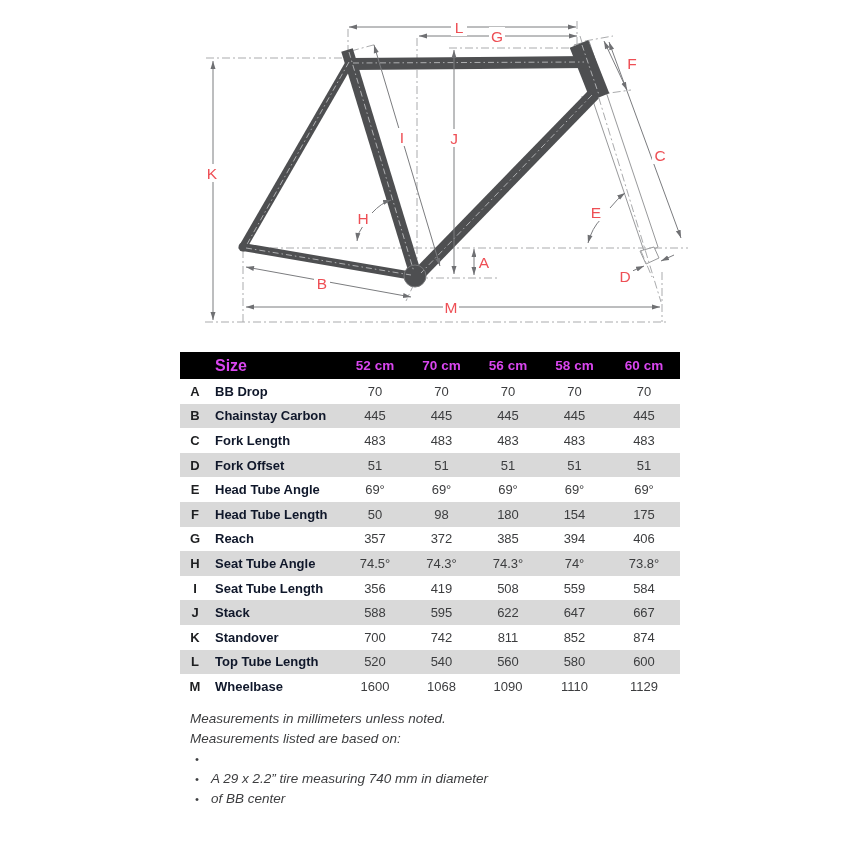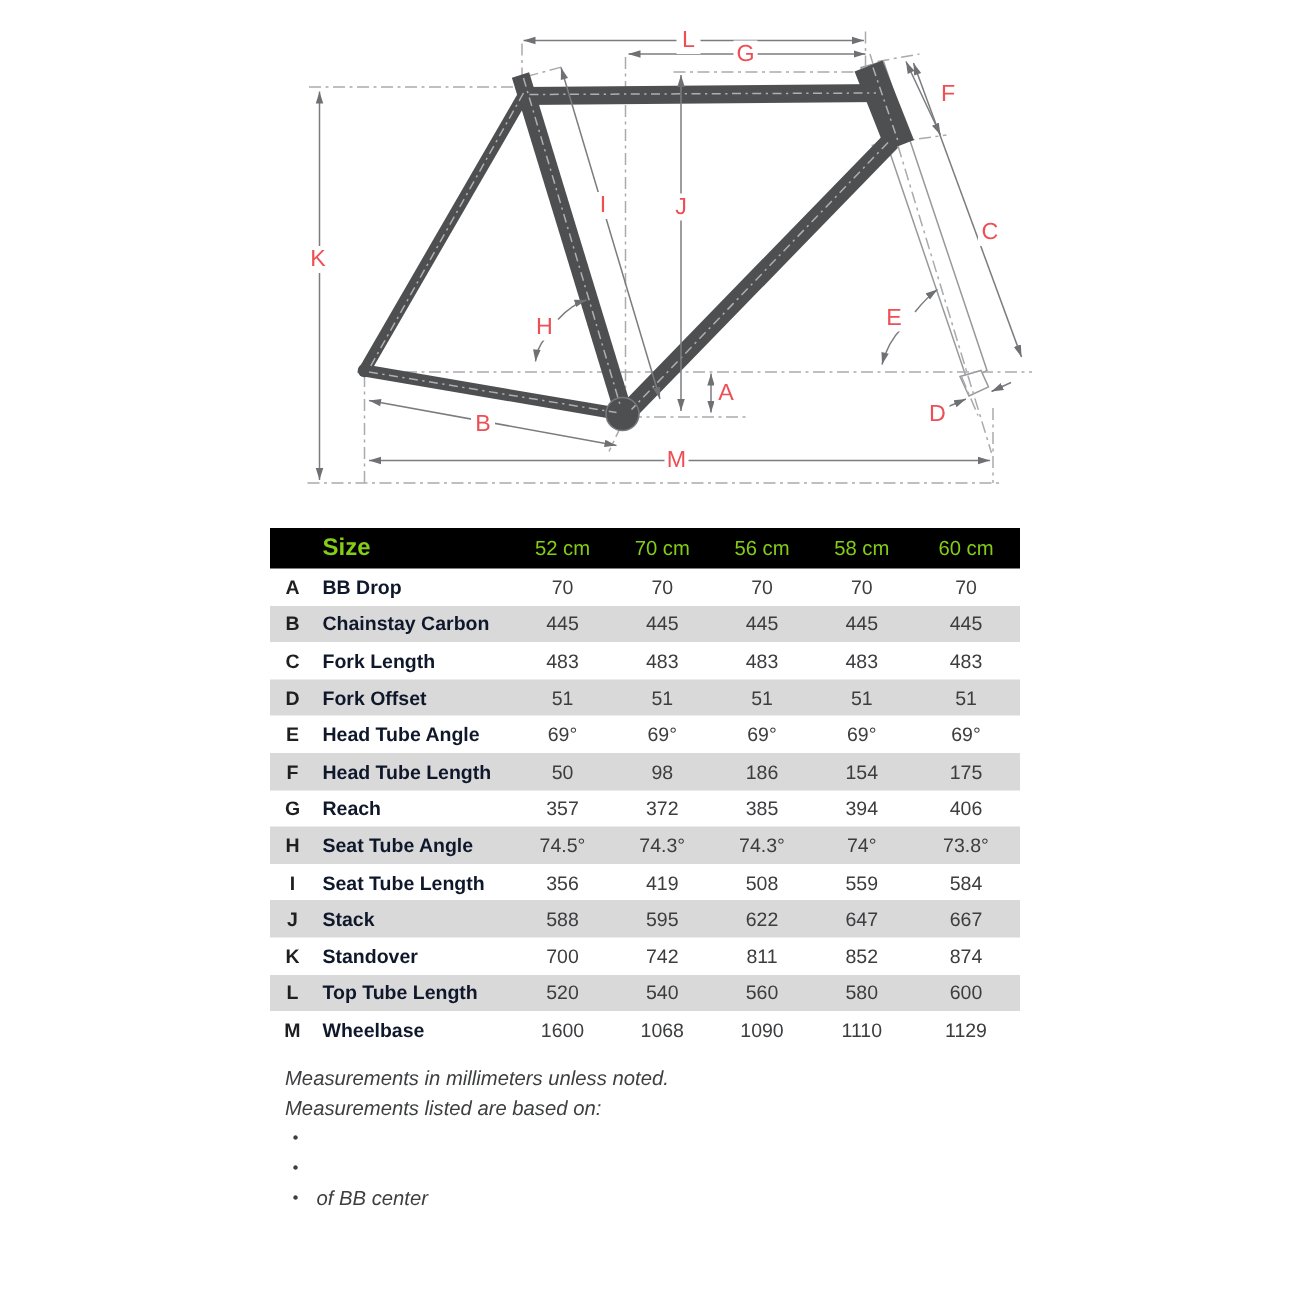--- a/index.html
+++ b/index.html
@@ -2,23 +2,23 @@
 <html><head>
 <meta charset="utf-8">
 <style>
   html,body{margin:0;padding:0;background:#fff;}
   body{width:860px;height:860px;position:relative;font-family:"Liberation Sans",sans-serif;overflow:hidden;}
   .diagram-wrap{position:absolute;left:0;top:0;width:860px;height:350px;}
   .dim-label{font-family:"Liberation Sans",sans-serif;font-size:15.5px;fill:#ee4f55;}
   
   .geo-table{position:absolute;left:180px;top:352px;width:500px;}
   .t-grid{display:grid;grid-template-columns:30px 132px 66px 67px 66px 67px 72px;align-items:center;}
-  .t-header{height:27px;background:#000;color:#84cc16;}
+  .t-header{height:27px;background:#000;color:#d946ef;}
   .t-header .size{font-size:16px;font-weight:bold;padding-left:5px;}
-  .t-header .col{font-size:13.5px;font-weight:normal;text-align:center;}
+  .t-header .col{font-size:13.5px;font-weight:bold;text-align:center;}
   .t-row{height:24.6px;font-size:13px;color:#3c3d3f;}
   .t-row.alt{background:#d9d9d9;}
   .t-row .letter{font-weight:bold;color:#1e1f21;text-align:center;}
   .t-row .lab{font-weight:bold;color:#0f172a;padding-left:5px;white-space:nowrap;}
   .t-row .val{text-align:center;}
   
   .notes{position:absolute;left:190px;top:710px;width:512px;font-style:italic;font-size:13.5px;line-height:1.4;color:#3d3e40;}
   .note-line{margin-bottom:1px;}
   .bullet-row{display:flex;margin-bottom:1px;}
   .b-dot{width:9px;margin-left:5px;margin-right:7px;flex:none;font-size:11px;line-height:19px;}
@@ -185,21 +185,21 @@
         <div class="val">69°</div>
         <div class="val">69°</div>
         <div class="val">69°</div>
         <div class="val">69°</div>
       </div>
       <div class="t-grid t-row alt">
         <div class="letter">F</div>
         <div class="lab">Head Tube Length</div>
         <div class="val">50</div>
         <div class="val">98</div>
-        <div class="val">186</div>
+        <div class="val">180</div>
         <div class="val">154</div>
         <div class="val">175</div>
       </div>
       <div class="t-grid t-row">
         <div class="letter">G</div>
         <div class="lab">Reach</div>
         <div class="val">357</div>
         <div class="val">372</div>
         <div class="val">385</div>
         <div class="val">394</div>
@@ -264,20 +264,23 @@
 
 <div class="notes">
   <div class="note-line">Measurements in millimeters unless noted.</div>
   <div class="note-line">Measurements listed are based on:</div>
   <div>
       <div class="bullet-row">
         <div class="b-dot">•</div>
       </div>
       <div class="bullet-row">
         <div class="b-dot">•</div>
+        <div>
+          <div>A 29 x 2.2” tire measuring 740 mm in diameter</div>
+        </div>
       </div>
       <div class="bullet-row">
         <div class="b-dot">•</div>
         <div>
           <div>of BB center</div>
         </div>
       </div>
     </div>
 </div>
 

